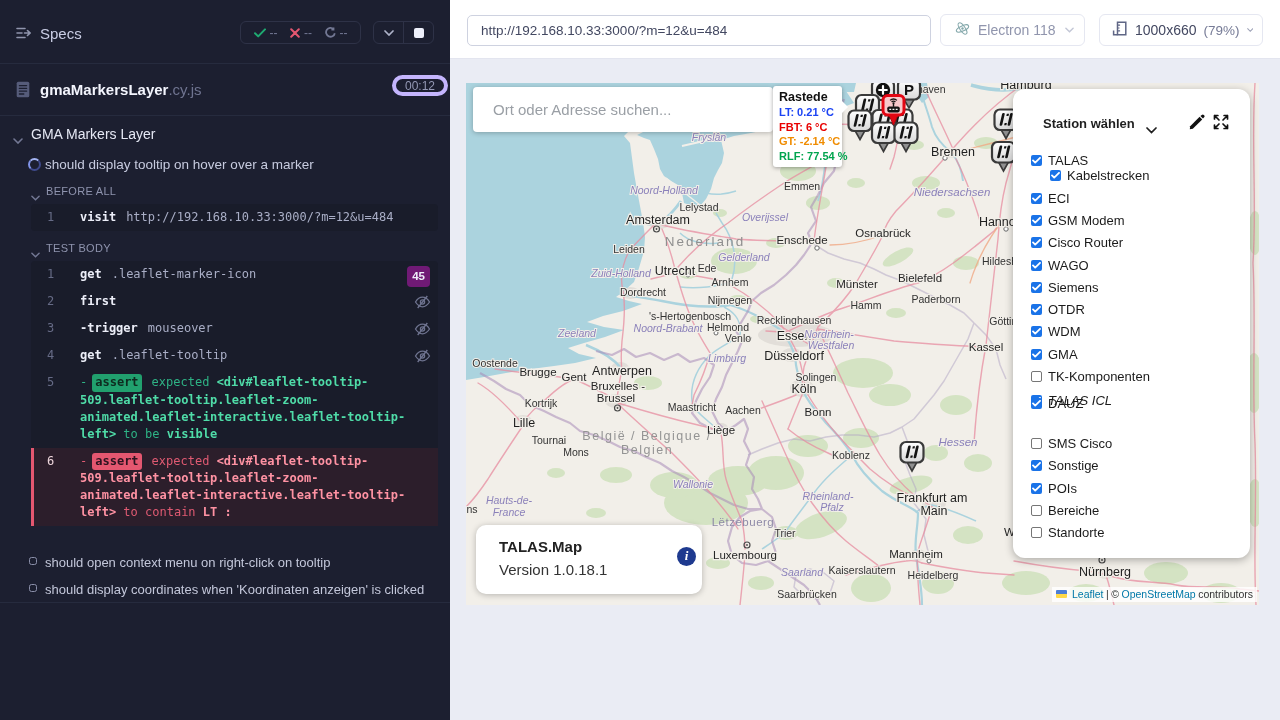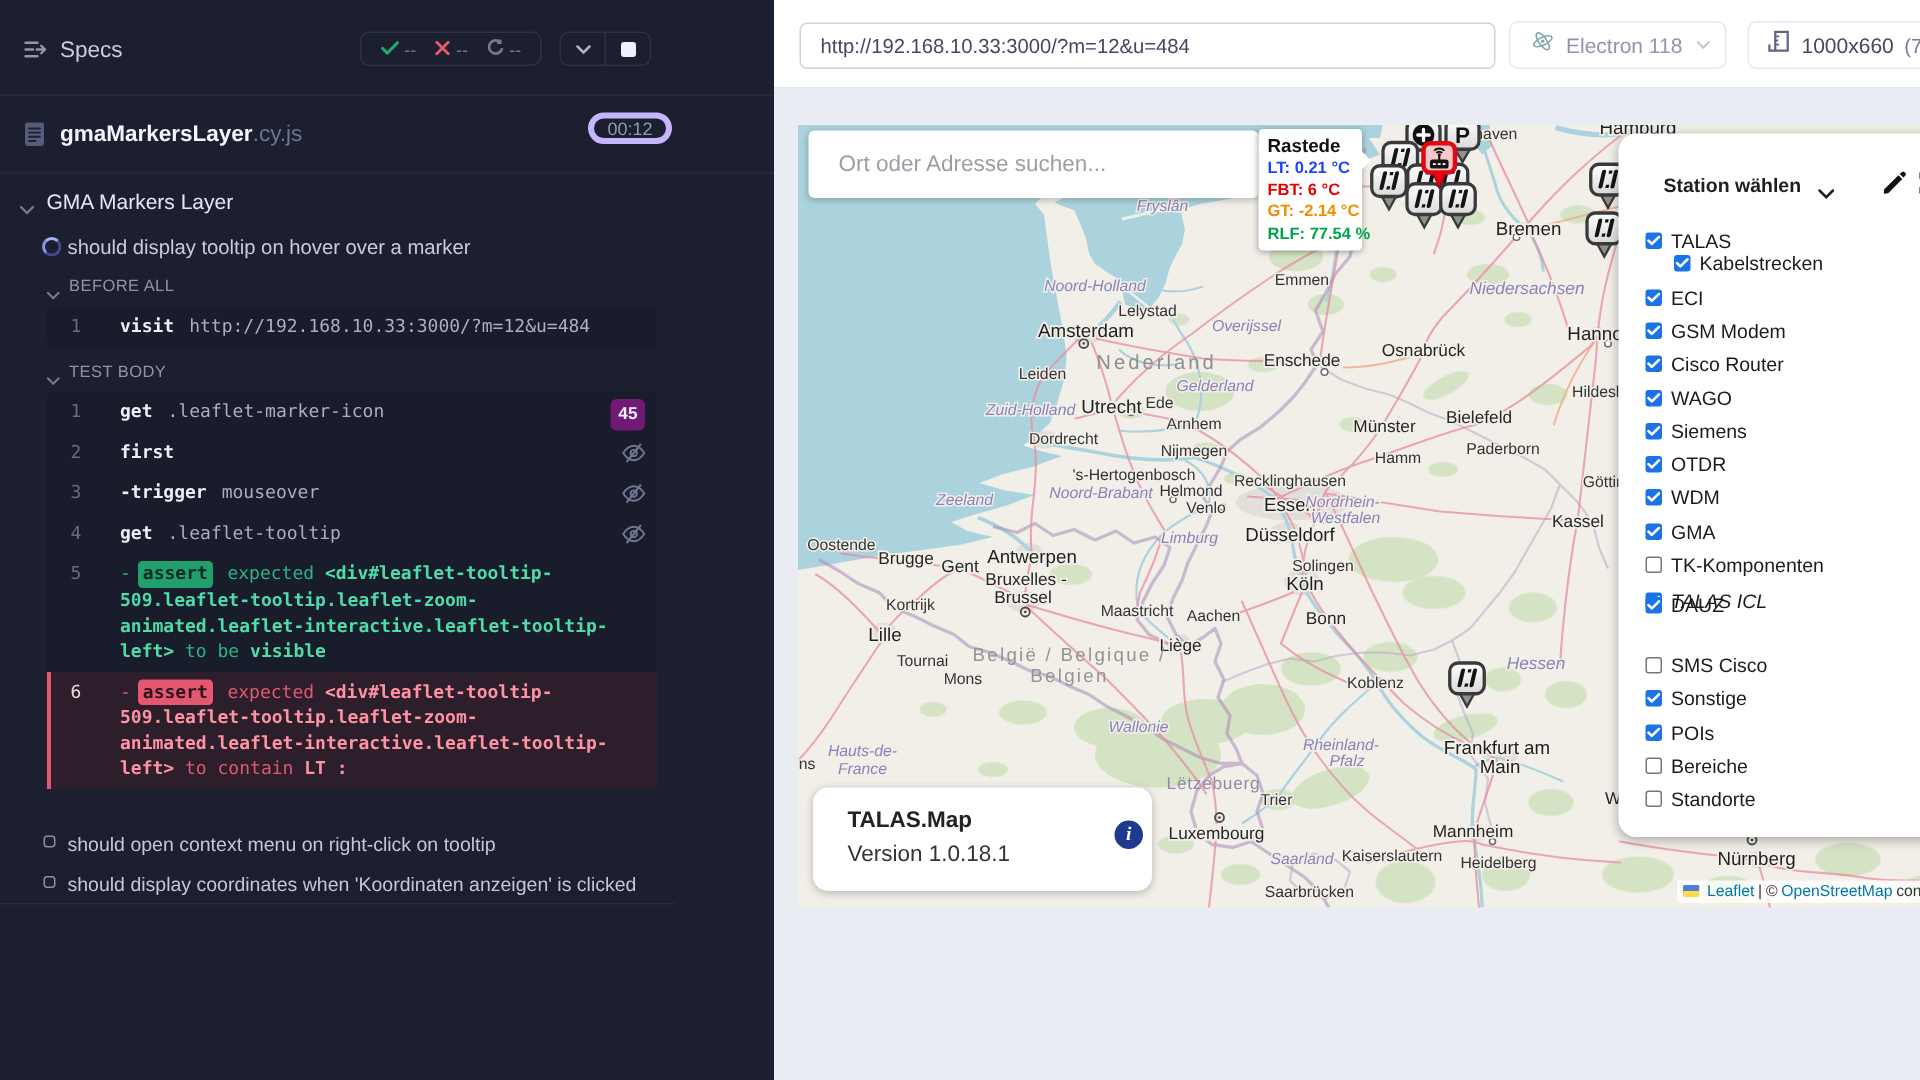--- a/index.html
+++ b/index.html
@@ -1,20 +1,20 @@
 <!DOCTYPE html>
 <html><head>
 <meta charset="utf-8">
 <style>
   * { margin:0; padding:0; box-sizing:border-box; }
   html,body { width:1280px; height:720px; overflow:hidden; font-family:"Liberation Sans",sans-serif; }
   body { display:flex; background:#eaecf4; }
 
   
-  #reporter { position:relative; width:516px; height:720px; background:#1c1f30; flex:none; color:#c9cde0; }
+  #reporter { position:relative; width:450px; height:720px; background:#1c1f30; flex:none; color:#c9cde0; }
   .rep-header { position:relative; height:64px; border-bottom:1px solid #262b3e; }
   .menu-ico { position:absolute; left:16px; top:26px; }
   .rep-title { position:absolute; left:40px; top:25px; font-size:15px; color:#c9cde4; }
   .stats-group { position:absolute; left:240px; top:21px; width:121px; height:23px; border:1px solid #2e3247; border-radius:6px; display:flex; align-items:center; justify-content:space-evenly; }
   .stat { display:flex; align-items:center; gap:4px; }
   .stat .val { color:#737894; font-size:12px; }
   .btn-duo { position:absolute; left:373px; top:21px; width:61px; height:23px; border:1px solid #2e3247; border-radius:6px; display:flex; }
   .btn-duo .half { flex:1; display:flex; align-items:center; justify-content:center; }
   .btn-duo .half + .half { border-left:1px solid #2e3247; }
   .stop-sq { width:10px; height:10px; border-radius:2px; background:#eef0fb; }

